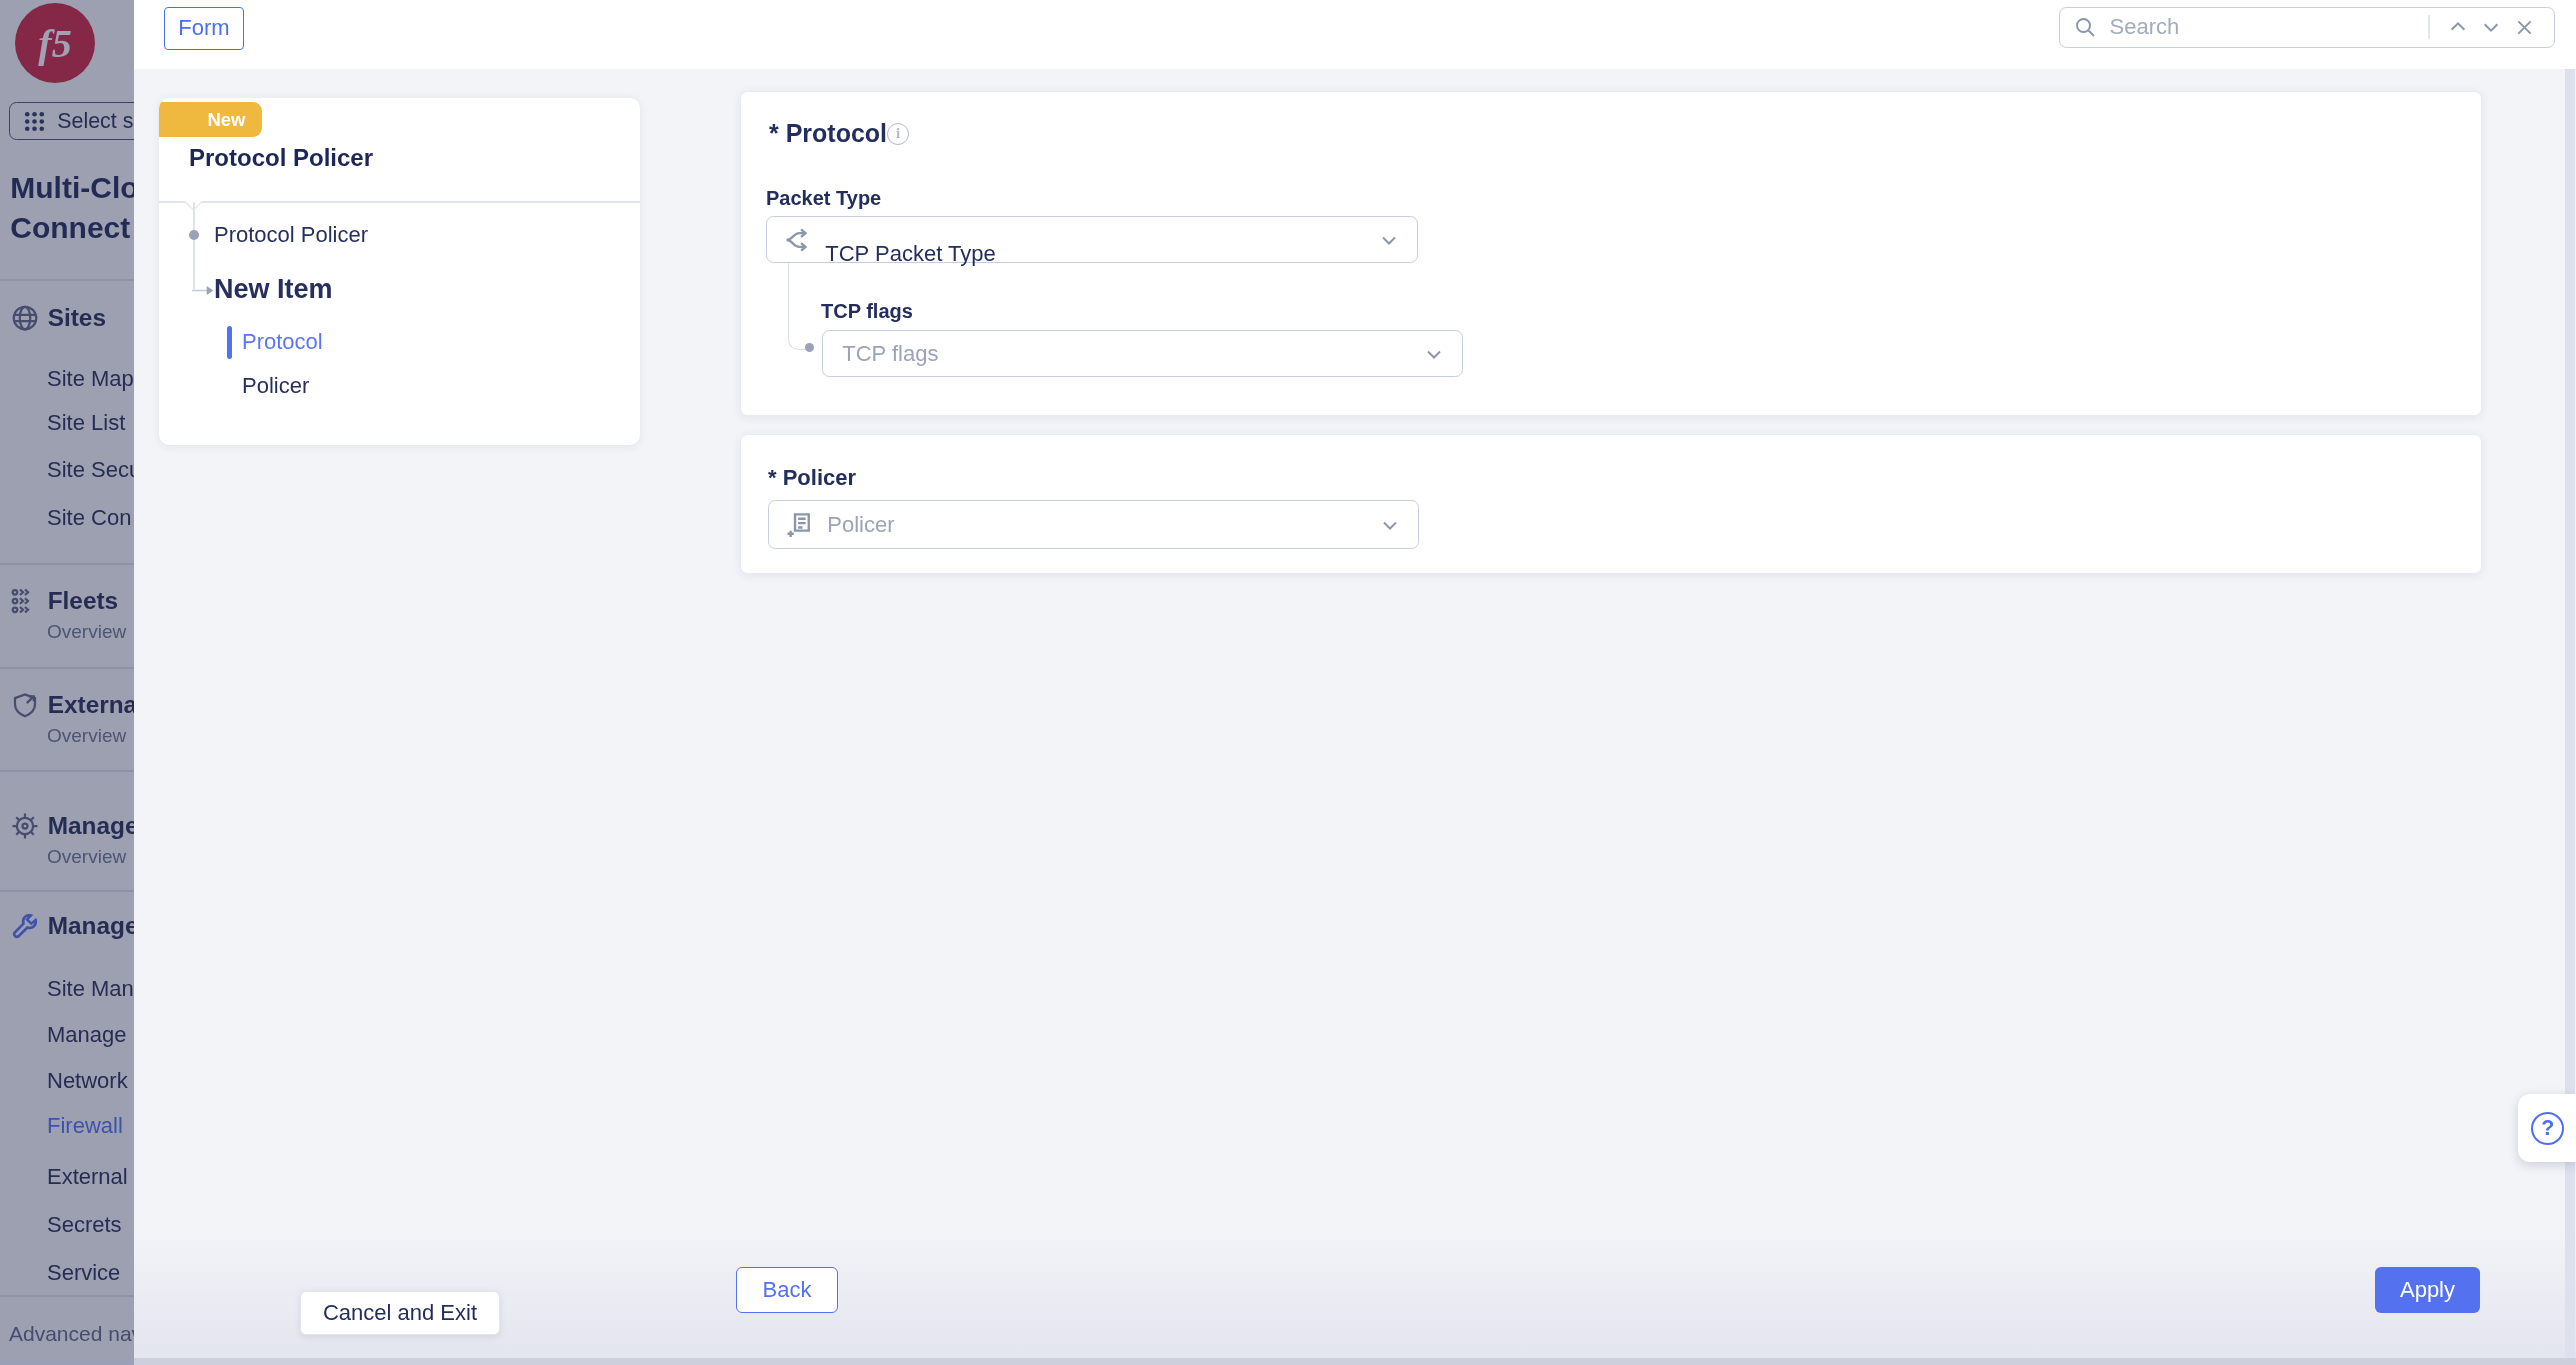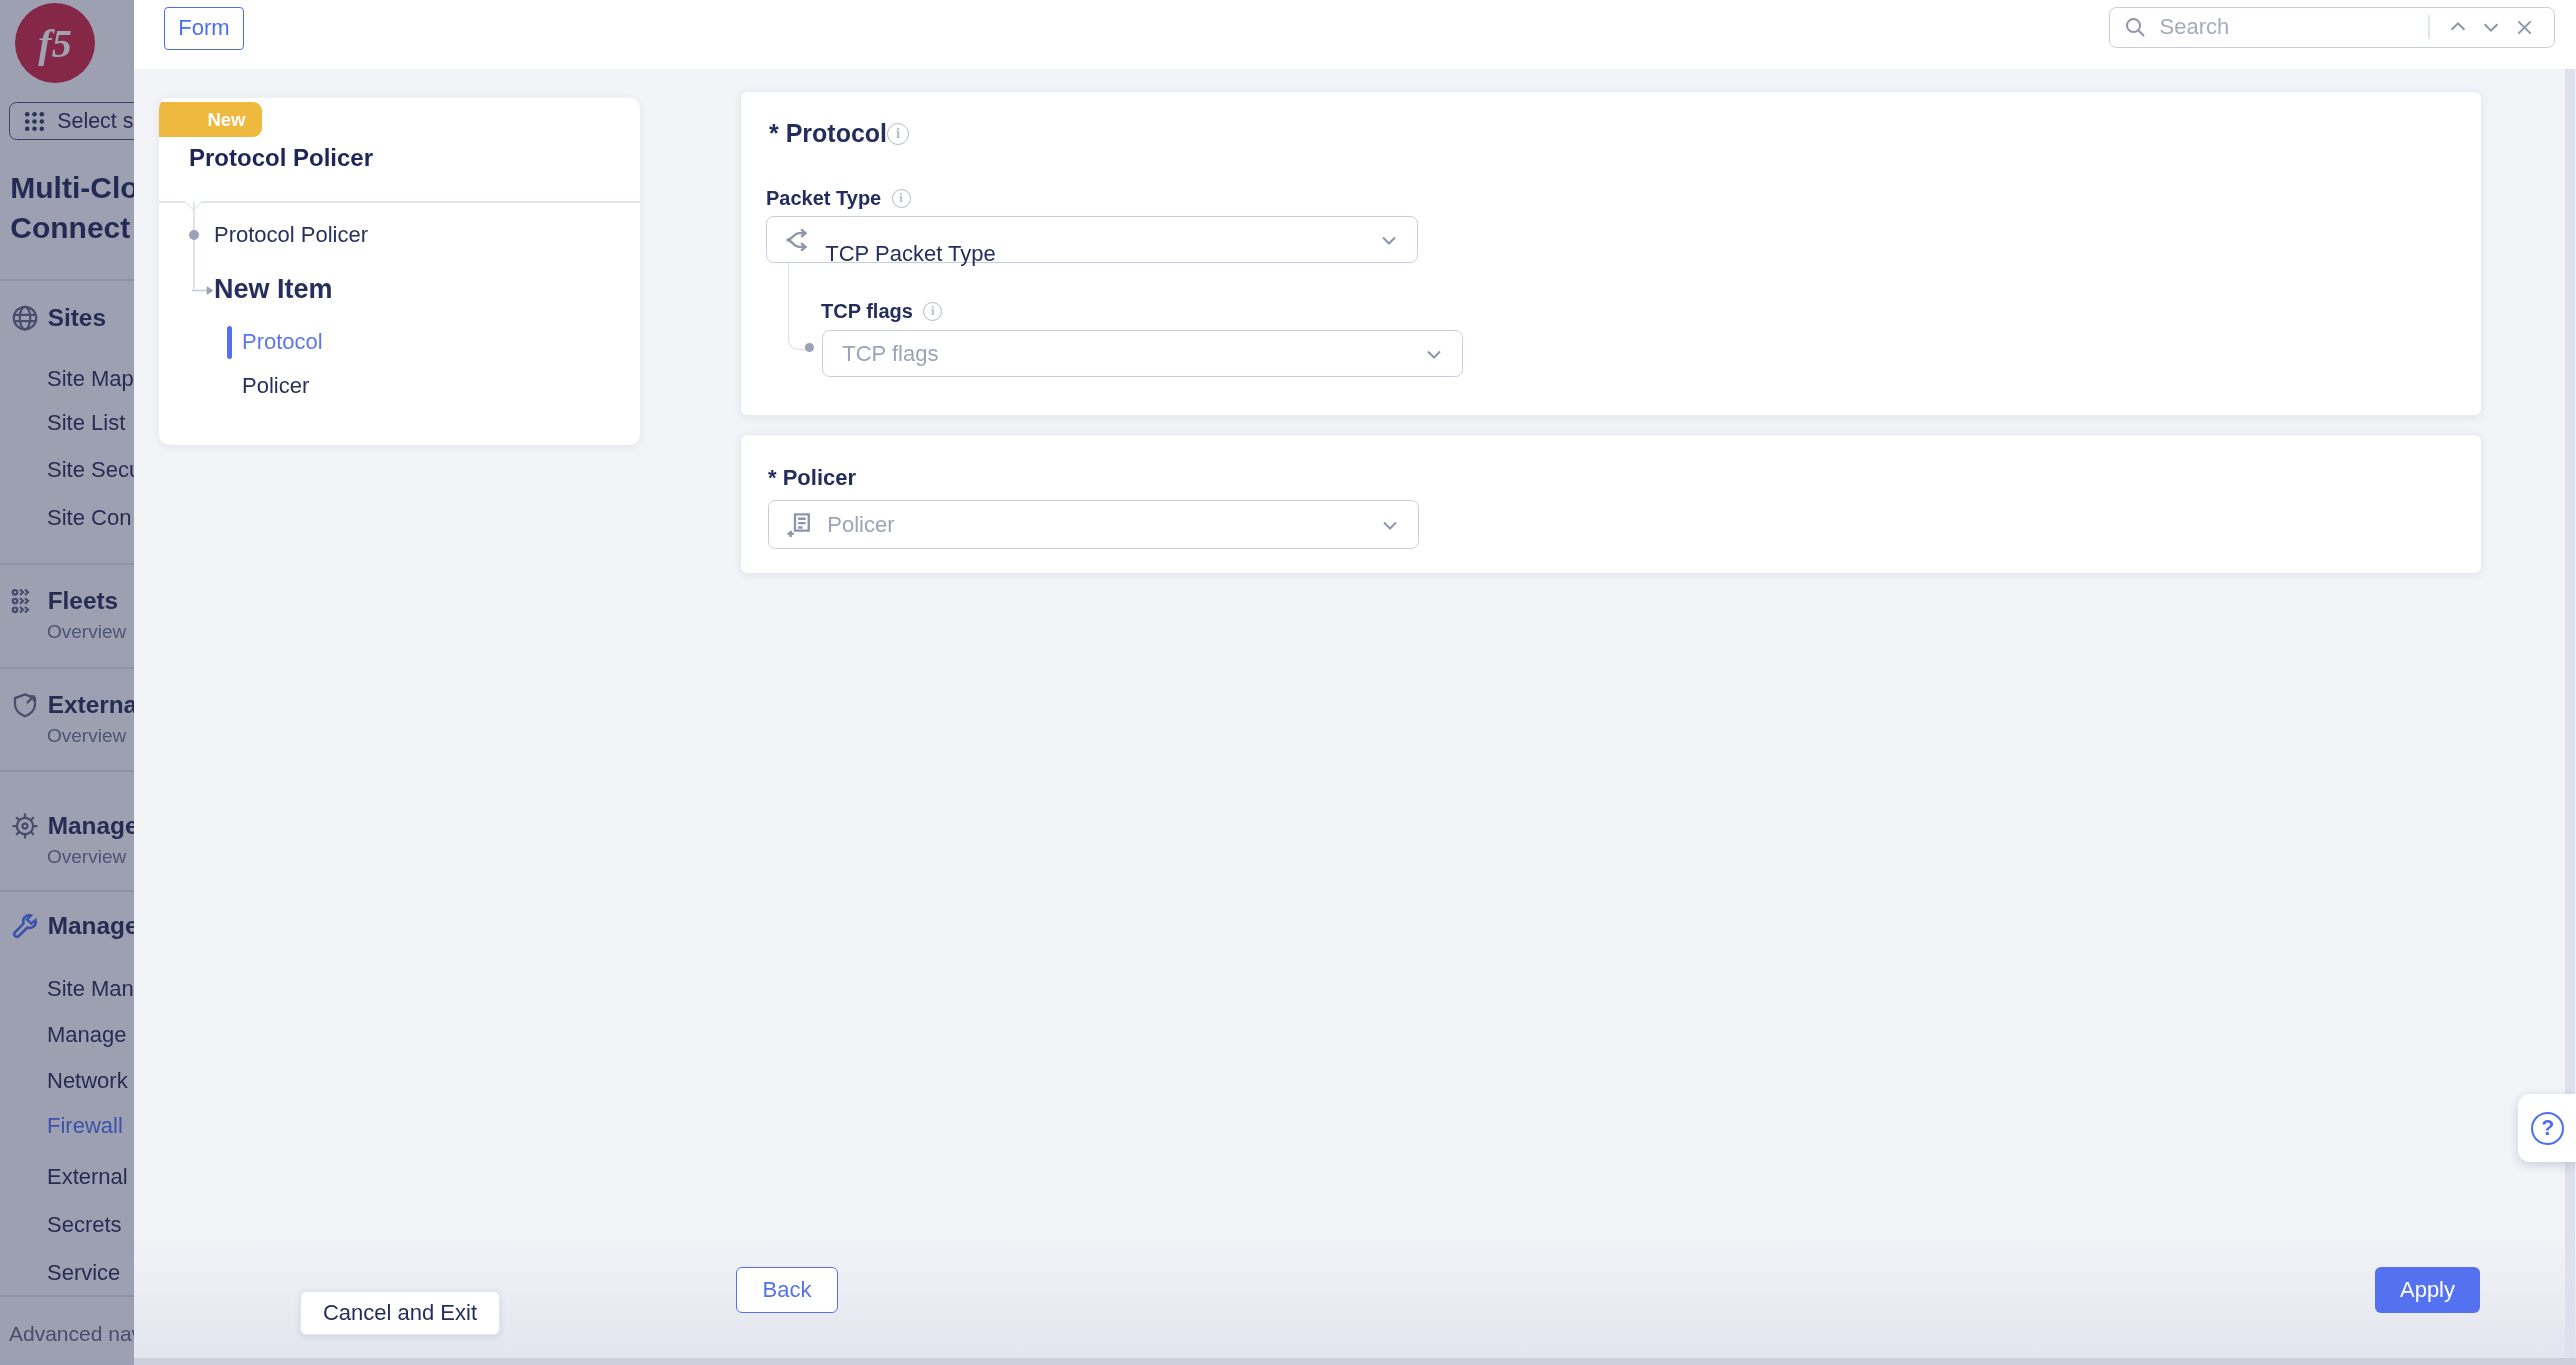--- a/index.html
+++ b/index.html
@@ -27,21 +27,21 @@
   
   .main{position:absolute;left:134px;top:0;right:0;bottom:0;
         background:linear-gradient(180deg,#f3f4f8 90%,#e2e4ee 100%);}
   .top-header{position:absolute;left:0;top:0;right:0;height:69px;background:#ffffff;}
   .tab-form{position:absolute;left:30px;top:6.7px;width:80px;height:43px;border:1.5px solid #4c6ef5;border-radius:4px;
             background:#fff;color:#4c6ef5;font-size:22px;display:flex;align-items:center;justify-content:center;box-sizing:border-box;z-index:2;}
   .tab-group{position:absolute;left:109px;top:6.7px;width:396px;height:43px;border:1.5px solid #e2e5ef;border-radius:6px;
              background:#fff;display:flex;box-sizing:border-box;color:#3c4566;font-size:22px;}
   .tab-doc{flex:1;display:flex;align-items:center;justify-content:center;}
   .tab-json{width:87px;display:flex;align-items:center;justify-content:center;border-left:1.5px solid #e9ebf3;}
-  .searchbox{position:absolute;right:21px;top:6.7px;width:446px;height:41px;border:1.5px solid #c7cdde;border-radius:7.4px;
+  .searchbox{position:absolute;right:21px;top:6.7px;width:496px;height:41px;border:1.5px solid #c7cdde;border-radius:7.4px;
              background:#fff;display:flex;align-items:center;box-sizing:border-box;padding:0 13.3px;}
   .searchbox input{border:none;outline:none;flex:1;font-size:22px;color:#232e5e;margin-left:10.3px;min-width:0;
                    font-family:"Liberation Sans",sans-serif;background:transparent;}
   .searchbox input::placeholder{color:#a3abbe;}
   .s-div{width:1.5px;height:24px;background:#e2e6f0;margin:0 12px;}
   .s-ctl{display:flex;align-items:center;justify-content:center;width:33px;height:33px;}
 
   
   .card{position:absolute;background:#fff;border-radius:10.3px;box-shadow:0 1.5px 9px rgba(35,45,90,0.08);}
   .tree-card{left:25px;top:98px;width:481px;height:347px;overflow:hidden;}
@@ -53,21 +53,21 @@
               border-right:1.5px solid #dfe3ee;border-bottom:1.5px solid #dfe3ee;transform:rotate(45deg);}
   .tree-vline{position:absolute;left:34px;top:104px;width:1.5px;height:87px;background:#dfe3ee;}
   .tree-dot{position:absolute;left:30px;top:132px;width:10.3px;height:10.3px;border-radius:50%;background:#9aa2b8;}
   .tree-row{position:absolute;left:55px;display:flex;align-items:center;font-size:22px;color:#27305c;}
   .tree-arrow{position:absolute;left:33px;top:185px;}
   .sel-bar{position:absolute;left:68px;top:228px;width:5.2px;height:33px;border-radius:3px;background:#5472f0;}
 
   .form-card1{left:606px;top:91px;width:1740px;height:323px;border-radius:7.4px;border:0.7px solid #e7eaf3;}
   .form-card2{left:606px;top:434px;width:1740px;height:138px;border-radius:7.4px;border:0.7px solid #e7eaf3;}
   .sec-head{position:absolute;display:flex;align-items:center;font-size:25px;font-weight:bold;color:#232e5e;}
-  .fld-label{position:absolute;display:flex;align-items:center;gap:10.3px;font-size:20px;font-weight:bold;color:#232e5e;}
+  .fld-label{position:absolute;display:flex;align-items:center;gap:10.3px;font-size:20px;font-weight:bold;color:#232e5e;flex-direction:column;}
   .select{position:absolute;height:47px;border:1.5px solid #c7cdde;border-radius:7.4px;background:#fff;
           display:flex;align-items:center;box-sizing:border-box;padding:0 16.3px;}
   .select .val{font-size:22px;color:#232e5e;margin-left:12px;margin-top:28px;}
   .select .ph{font-size:22px;color:#9aa3b8;margin-left:12px;}
   .select .chev{margin-left:auto;display:flex;align-items:center;}
   .connector{position:absolute;left:47px;top:171px;width:19px;height:86px;
              border-left:1.8px solid #d9dee9;border-bottom:1.8px solid #d9dee9;border-radius:0 0 0 10.3px;}
   .conn-dot{position:absolute;left:64px;top:251px;width:9px;height:9px;border-radius:50%;background:#9aa2b8;}
 
   .info-ico{width:22px;height:22px;border-radius:50%;border:1.8px solid #b3bacb;color:#b3bacb;

